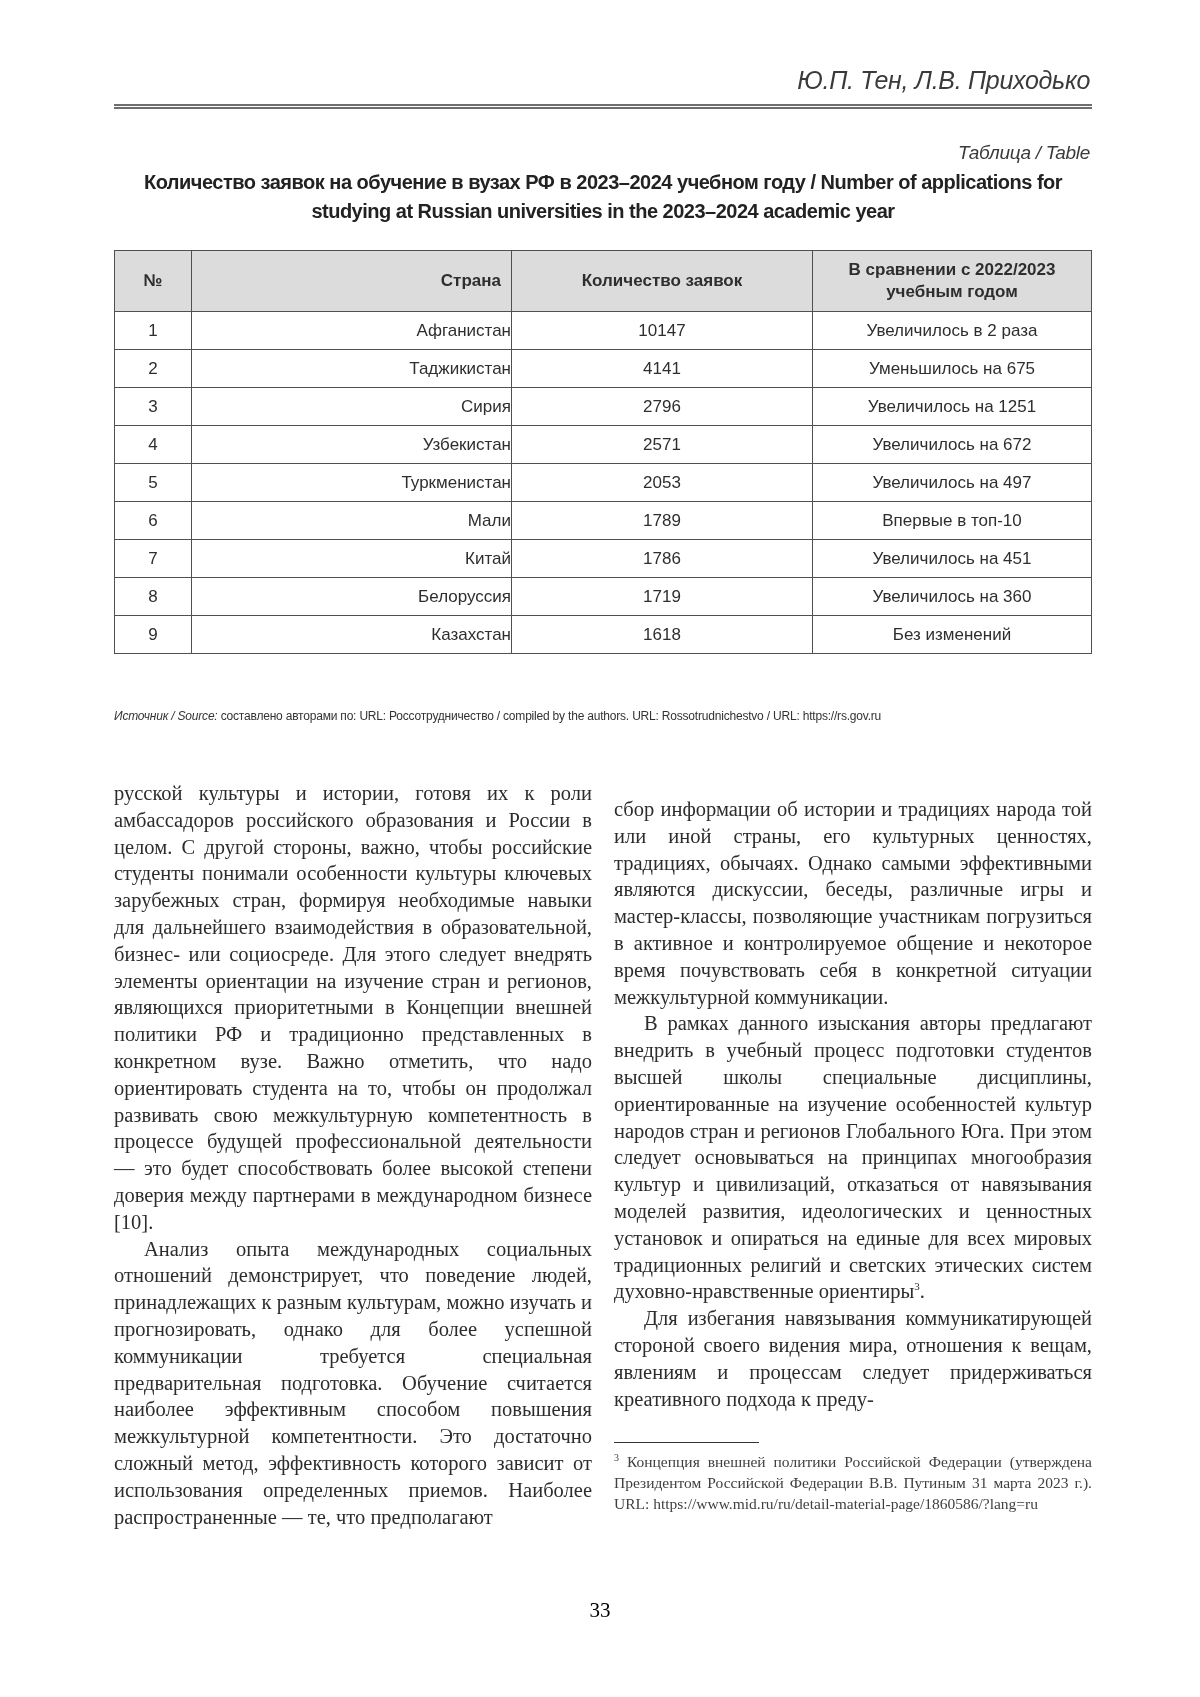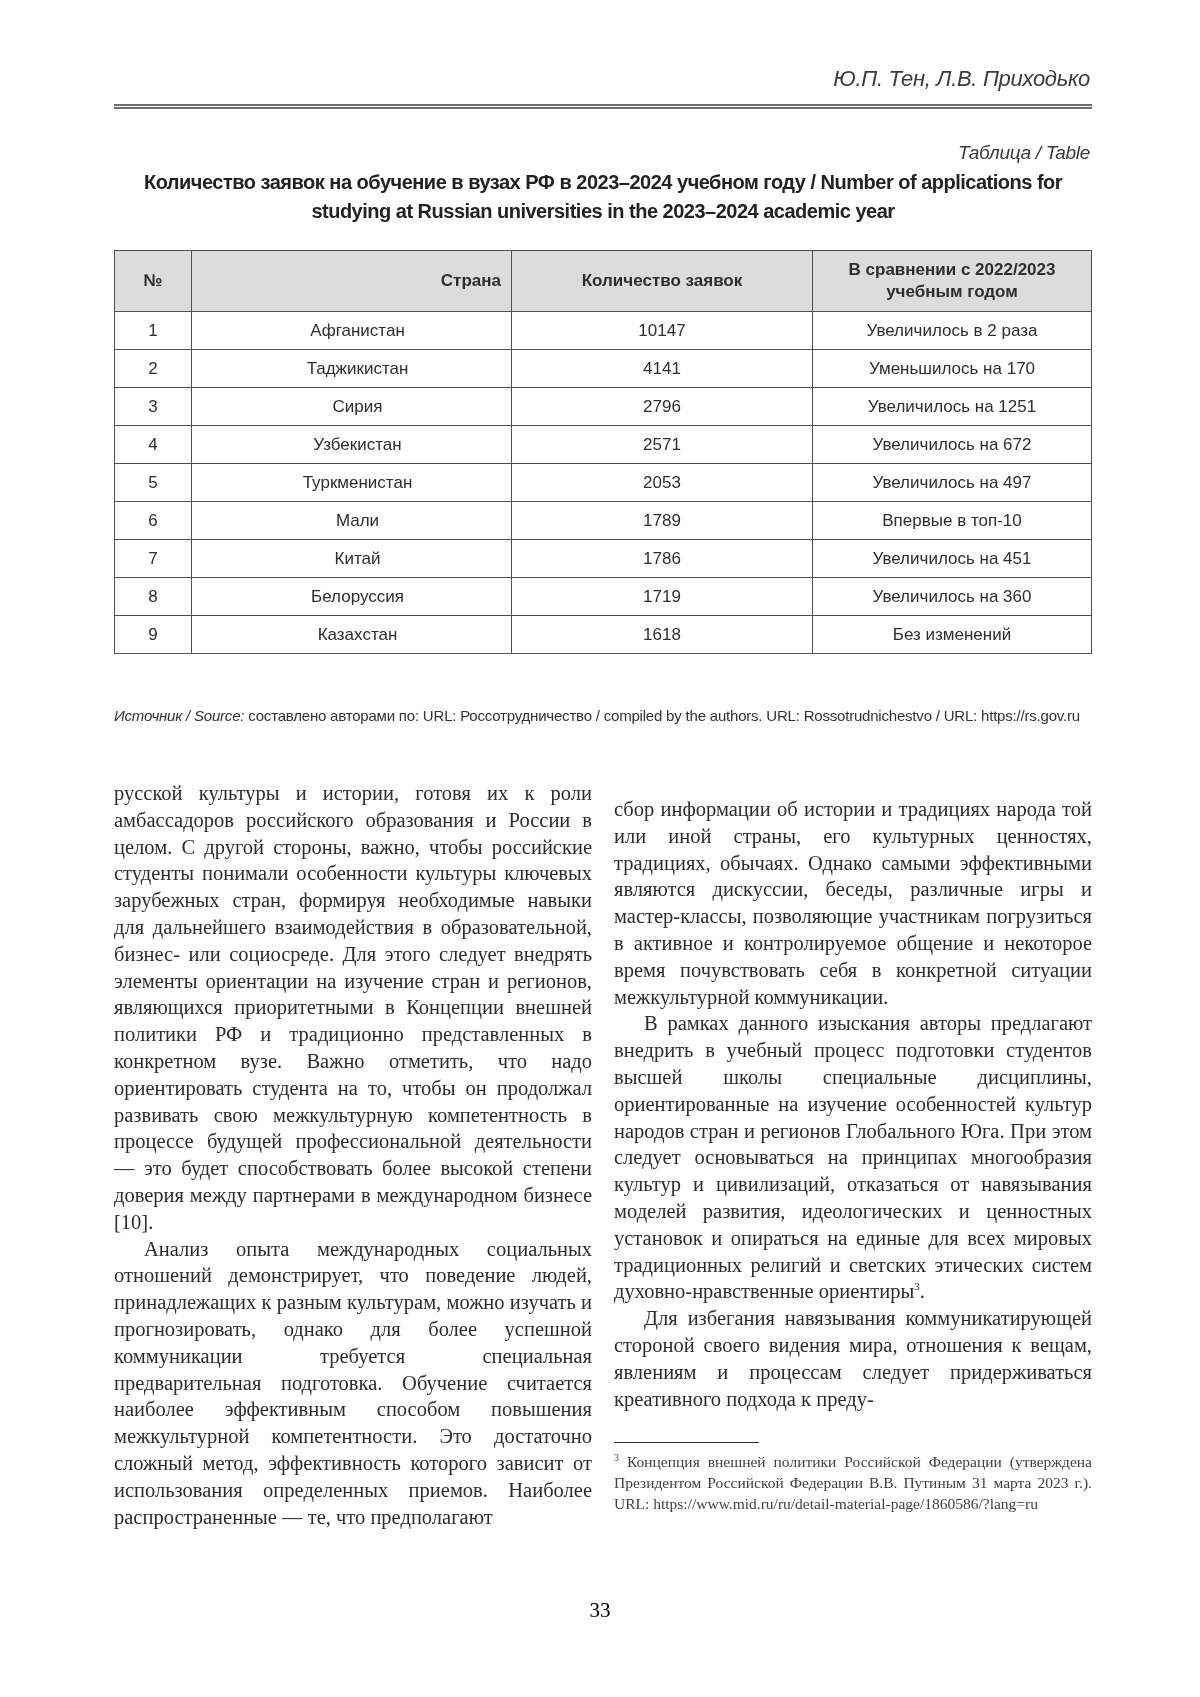--- a/index.html
+++ b/index.html
@@ -1,38 +1,38 @@
 <!DOCTYPE html>
 <html><head>
 <meta charset="utf-8">
 <style>
   html, body { margin: 0; padding: 0; background: #ffffff; }
   body { width: 1200px; height: 1697px; position: relative; overflow: hidden; color: #2a2a2a; }
   .sans { font-family: "Liberation Sans", "DejaVu Sans", sans-serif; }
   .serif { font-family: "Liberation Serif", "DejaVu Serif", serif; }
 
-  .running-head { position: absolute; right: 110px; top: 66px; font-size: 22px; font-style: italic; color: #3a3a3a; letter-spacing: -0.3px; }
+  .running-head { position: absolute; right: 110px; top: 66px; font-size: 25px; font-style: italic; color: #3a3a3a; letter-spacing: -0.3px; }
   .head-rule { position: absolute; left: 114px; right: 108px; top: 104px; height: 5px;
                border-top: 2px solid #6e6e6e; border-bottom: 2px solid #6e6e6e; box-sizing: border-box; }
 
   .table-label { position: absolute; right: 110px; top: 142px; font-size: 19px; font-style: italic; color: #3a3a3a; letter-spacing: -0.3px; }
   .table-title { position: absolute; left: 114px; right: 108px; top: 168px; text-align: center;
                  font-size: 20px; font-weight: bold; line-height: 29px; color: #222; letter-spacing: -0.5px; }
 
   table.data { position: absolute; left: 114px; top: 250px; width: 978px; border-collapse: collapse; font-size: 17px; color: #2e2e2e; }
   table.data th, table.data td { border: 1.5px solid #505050; }
   table.data th { background: #dcdcdc; font-weight: bold; height: 60px; line-height: 22px; padding: 0 10px; }
   table.data td { height: 37px; padding: 0; }
   .c-num { width: 56px; text-align: center; }
-  .c-country { width: 297px; text-align: center; padding-left: 12px !important; }
+  .c-country { width: 297px; text-align: right; padding-left: 12px !important; }
   th.c-country { text-align: right; }
   .c-count { width: 280px; text-align: center; }
   .c-change { text-align: center; }
 
-  .source { position: absolute; left: 114px; right: 108px; top: 705px; font-size: 15px; line-height: 22px; color: #333; text-align: justify; letter-spacing: -0.2px; }
+  .source { position: absolute; left: 114px; right: 108px; top: 705px; font-size: 12px; line-height: 22px; color: #333; text-align: justify; letter-spacing: -0.2px; }
   .source .lbl { font-style: italic; }
 
   .col { position: absolute; top: 780px; width: 478px; font-size: 20.5px; line-height: 26.8px; color: #2c2c2c; text-align: justify; }
   .col-left { left: 114px; }
   .col-right { left: 614px; margin-top: 16px; }
   .col p { margin: 0; }
   .col p.indent { text-indent: 30px; }
   sup { font-size: 11px; line-height: 0; }
 
   .fn-rule { position: absolute; left: 614px; top: 1442px; width: 145px; border-top: 1.5px solid #333; }
@@ -63,21 +63,21 @@
     <tr>
       <td class="c-num">1</td>
       <td class="c-country">Афганистан</td>
       <td class="c-count">10147</td>
       <td class="c-change">Увеличилось в 2 раза</td>
     </tr>
     <tr>
       <td class="c-num">2</td>
       <td class="c-country">Таджикистан</td>
       <td class="c-count">4141</td>
-      <td class="c-change">Уменьшилось на 170</td>
+      <td class="c-change">Уменьшилось на 675</td>
     </tr>
     <tr>
       <td class="c-num">3</td>
       <td class="c-country">Сирия</td>
       <td class="c-count">2796</td>
       <td class="c-change">Увеличилось на 1251</td>
     </tr>
     <tr>
       <td class="c-num">4</td>
       <td class="c-country">Узбекистан</td>

